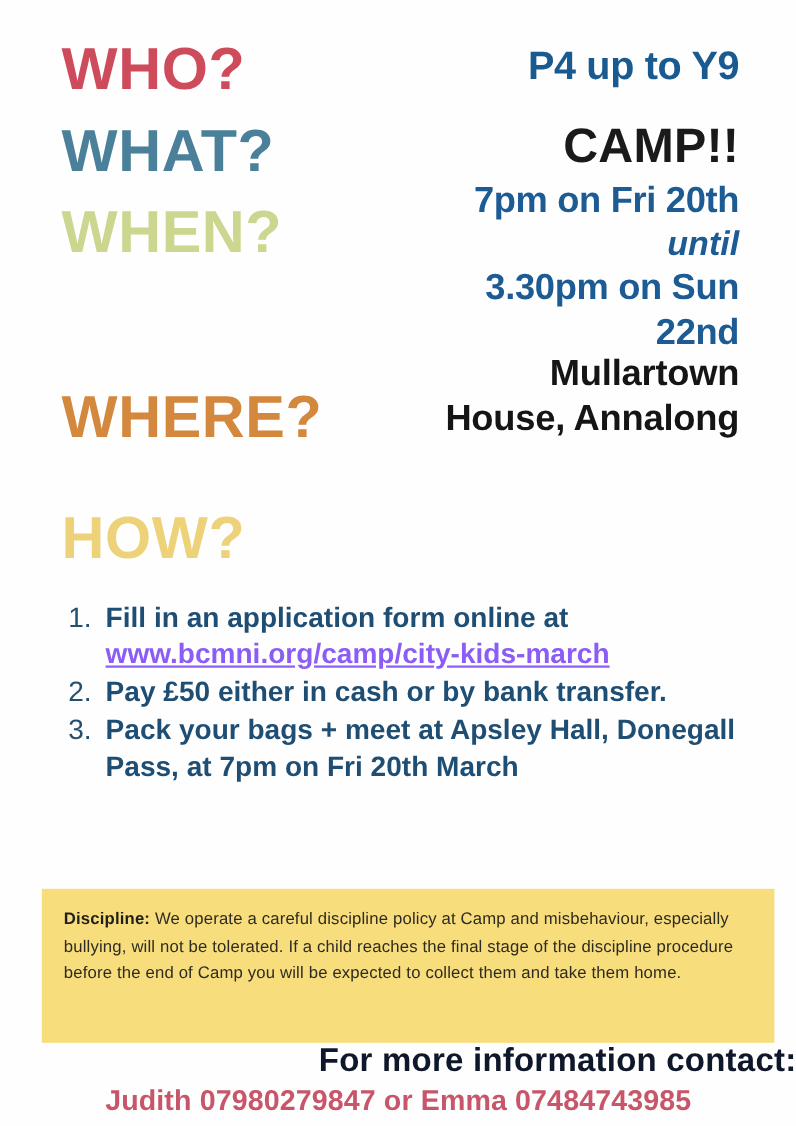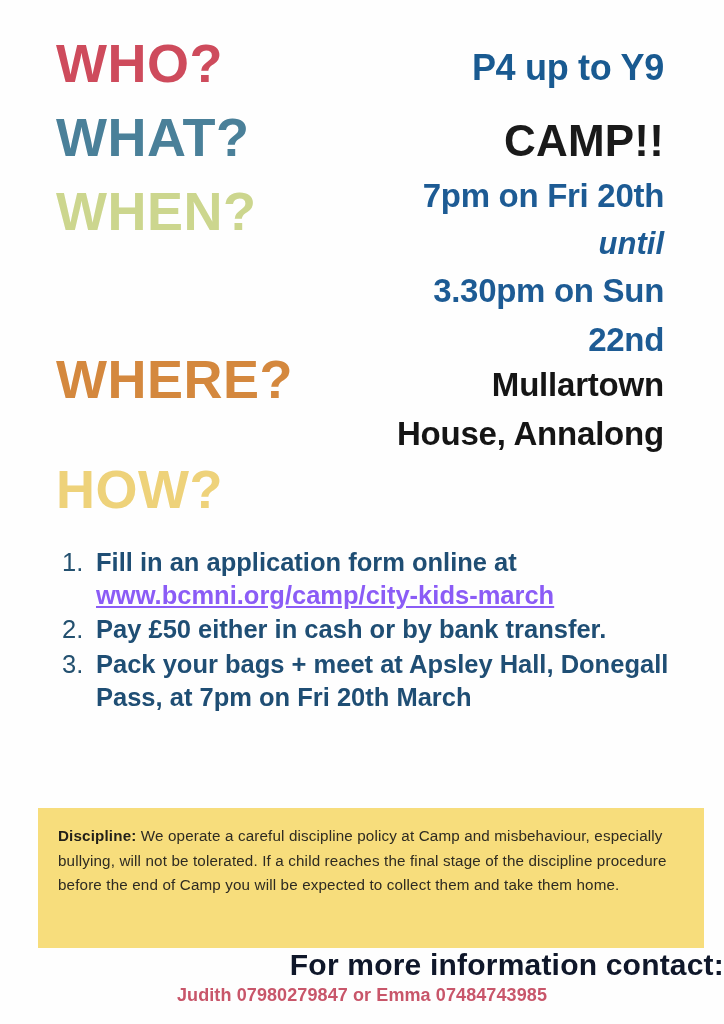--- a/index.html
+++ b/index.html
@@ -40,21 +40,21 @@
     position: absolute;
     right: 48px;
     top: 36px;
     width: 380px;
     text-align: right;
   }
   .ans {
     font-weight: 700;
     line-height: 1.12;
     white-space: nowrap;
-    margin: 12px;
+    margin: 4px;
   }
   #ans-age {
     font-size: 36px;
     color: #195a91;
     letter-spacing: -0.3px;
     margin-bottom: 28px;
   }
   #ans-camp {
     font-size: 44px;
     color: #1a1a1a;
@@ -158,21 +158,21 @@
   }
   #contact-heading {
     font-size: 30px;
     font-weight: 700;
     color: #0f172a;
     letter-spacing: 0.2px;
     line-height: 1.25;
     text-align: right;
   }
   #contact-numbers {
-    font-size: 18px;
+    font-size: 26px;
     font-weight: 700;
     color: #c8566a;
     letter-spacing: 0.1px;
     line-height: 1.25;
   }
 </style>
 </head>
 <body>
 
 <div id="poster">

